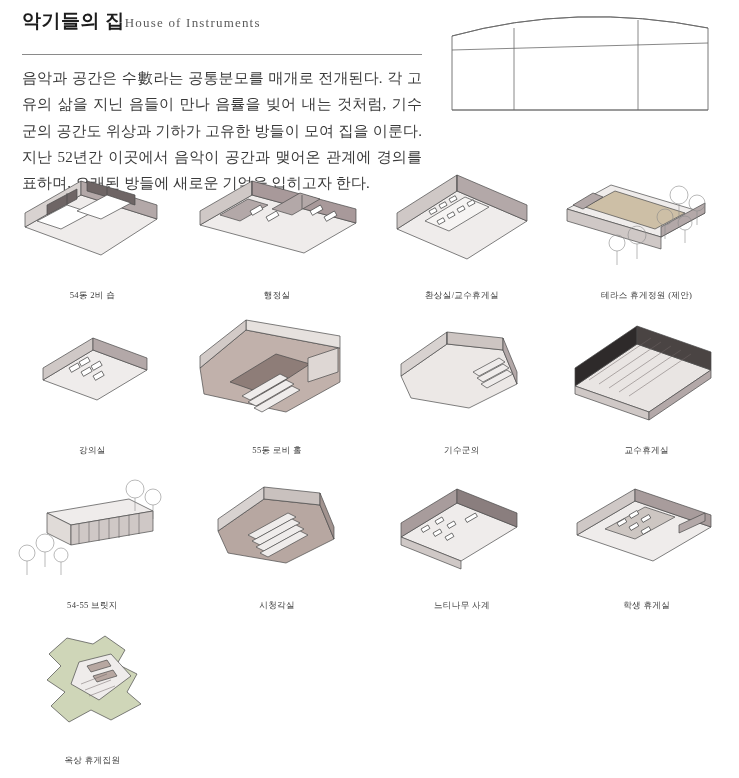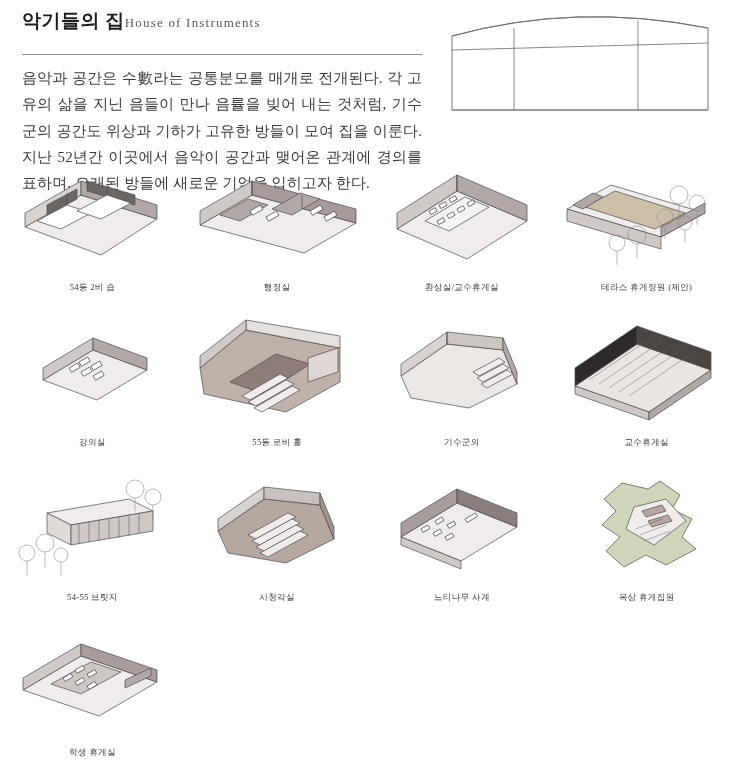--- a/index.html
+++ b/index.html
@@ -84,21 +84,21 @@
     height: 122px;
     display: flex;
     align-items: center;
     justify-content: center;
   }
   .caption {
     font-size: 8.6px;
     letter-spacing: 0.3px;
     color: #3b3b3b;
     text-align: center;
-    margin-top: 2px;
+    margin-top: 10px;
     white-space: nowrap;
   }
   svg { display: block; overflow: visible; }
 </style>
 </head>
 <body>
 
 <div class="header">
   <div class="title-row">
     <div class="title-ko">악기들의 집</div>
@@ -375,54 +375,54 @@
           </g>
         </g>
       </svg>
     </div>
     <div class="caption">느티나무 사계</div>
   </div>
 
 
   <div class="cell">
     <div class="thumb">
-      <svg width="170" height="125" viewBox="0 0 170 125">
-        <g stroke="#4a4a4a" stroke-width="0.7">
-          <polygon points="60,16 86,22 98,14 118,28 110,42 130,52 120,70 134,82 104,98 84,88 62,100 44,84 58,70 40,58 54,44 42,32" fill="#cfd6b8"></polygon>
-          <polygon points="72,40 104,32 124,54 92,78 64,62" fill="#efeceb"></polygon>
-          <g fill="#b7a7a1">
-            <polygon points="80,44 100,38 104,44 84,50"></polygon>
-            <polygon points="86,54 106,48 110,54 90,60"></polygon>
-          </g>
-          <g stroke="#6e6565" stroke-width="0.5" fill="none">
-            <line x1="74" y1="62" x2="100" y2="52"></line>
-            <line x1="78" y1="68" x2="104" y2="58"></line>
-            <line x1="82" y1="74" x2="108" y2="64"></line>
-          </g>
-        </g>
-      </svg>
-    </div>
-    <div class="caption">옥상 휴게집원</div>
-  </div>
-
-  <div class="cell">
-    <div class="thumb">
       <svg width="175" height="120" viewBox="0 0 175 120">
         <g stroke="#4a4a4a" stroke-width="0.7">
           <polygon points="18,66 76,32 152,58 94,92" fill="#efeceb"></polygon>
           <polygon points="18,66 76,32 76,20 18,54" fill="#cfc8c6"></polygon>
           <polygon points="76,20 152,46 152,58 76,32" fill="#a89c9c"></polygon>
           <polygon points="46,60 86,38 116,48 76,70" fill="#cdc6c2"></polygon>
           <g fill="#ffffff">
             <rect x="58" y="54" width="9" height="4" transform="rotate(-30 58 54)"></rect>
             <rect x="70" y="58" width="9" height="4" transform="rotate(-30 70 58)"></rect>
             <rect x="82" y="62" width="9" height="4" transform="rotate(-30 82 62)"></rect>
             <rect x="70" y="46" width="9" height="4" transform="rotate(-30 70 46)"></rect>
             <rect x="82" y="50" width="9" height="4" transform="rotate(-30 82 50)"></rect>
           </g>
           <polygon points="120,56 146,44 146,52 120,64" fill="#b3a8a8"></polygon>
         </g>
       </svg>
     </div>
     <div class="caption">학생 휴게실</div>
   </div>
 
+  <div class="cell">
+    <div class="thumb">
+      <svg width="170" height="125" viewBox="0 0 170 125">
+        <g stroke="#4a4a4a" stroke-width="0.7">
+          <polygon points="60,16 86,22 98,14 118,28 110,42 130,52 120,70 134,82 104,98 84,88 62,100 44,84 58,70 40,58 54,44 42,32" fill="#cfd6b8"></polygon>
+          <polygon points="72,40 104,32 124,54 92,78 64,62" fill="#efeceb"></polygon>
+          <g fill="#b7a7a1">
+            <polygon points="80,44 100,38 104,44 84,50"></polygon>
+            <polygon points="86,54 106,48 110,54 90,60"></polygon>
+          </g>
+          <g stroke="#6e6565" stroke-width="0.5" fill="none">
+            <line x1="74" y1="62" x2="100" y2="52"></line>
+            <line x1="78" y1="68" x2="104" y2="58"></line>
+            <line x1="82" y1="74" x2="108" y2="64"></line>
+          </g>
+        </g>
+      </svg>
+    </div>
+    <div class="caption">옥상 휴게집원</div>
+  </div>
+
 </div>
 
 </body></html>

